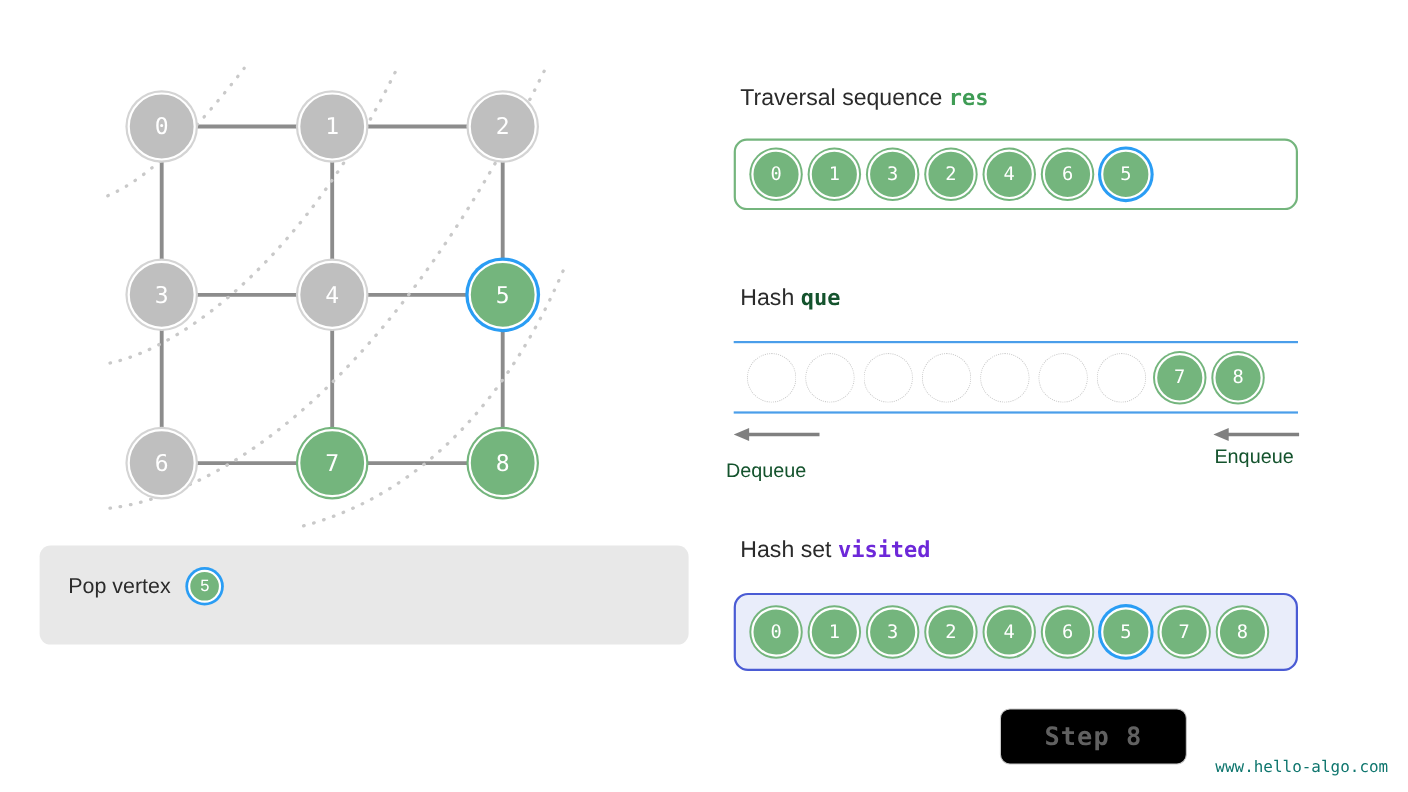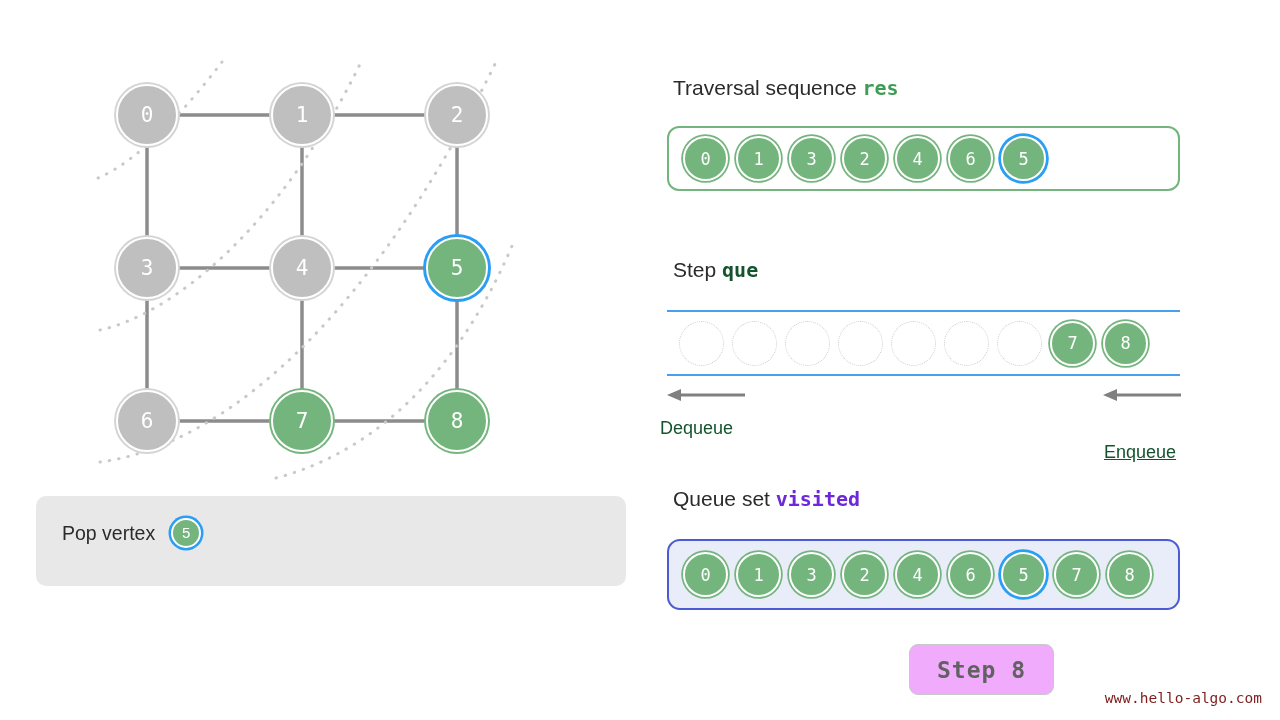--- a/index.html
+++ b/index.html
@@ -188,38 +188,38 @@
     position: absolute;
     left: 14px; top: 0;
     height: 100%;
     display: flex; align-items: center; gap: 8px;
   }
 
   
   #step-box {
     position: absolute;
     left: 909px; top: 644px;
-    width: 145px; height: 51px;
-    box-sizing: border-box;
-    background: #f0abfc;
+    width: 170px; height: 51px;
+    box-sizing: border-box;
+    background: #000000;
     border: 1.5px solid #c8c8c8;
     border-radius: 9px;
     display: flex; align-items: center; justify-content: center;
     font-family: "DejaVu Sans Mono", monospace;
     font-size: 23px;
     font-weight: bold;
     color: #616161;
     letter-spacing: 1px;
   }
   #watermark {
     position: absolute;
     right: 18px; bottom: 14px;
     font-family: "DejaVu Sans Mono", monospace;
     font-size: 14.5px;
-    color: #7f1d1d;
+    color: #0f766e;
     white-space: nowrap;
   }
 </style>
 </head>
 <body>
 
 <div id="stage">
 
   <div id="graph-panel">
     <svg id="graph-svg" width="640" height="490">
@@ -307,21 +307,21 @@
         <div class="cell filled">
           <span>6</span>
         </div>
         <div class="cell filled hi">
           <span>5</span>
         </div>
       </div>
   </div>
 
   <div class="panel-title" style="left:673px; top:258px;">
-    <span>Step</span>
+    <span>Hash</span>
     <span class="kw code-blue">que</span>
   </div>
   <div id="que-box">
     <div id="que-cells">
         <div class="cell empty"></div>
         <div class="cell empty"></div>
         <div class="cell empty"></div>
         <div class="cell empty"></div>
         <div class="cell empty"></div>
         <div class="cell empty"></div>
@@ -338,24 +338,24 @@
   <svg class="q-arrow" style="left:667px; top:385px;" width="80" height="20">
     <line x1="12" y1="10" x2="78" y2="10" stroke="#808080" stroke-width="3"></line>
     <polygon points="0,10 14,4 14,16" fill="#808080"></polygon>
   </svg>
   <div class="q-label" style="left:660px; top:418px;">Dequeue</div>
 
   <svg class="q-arrow" style="left:1103px; top:385px;" width="80" height="20">
     <line x1="12" y1="10" x2="78" y2="10" stroke="#808080" stroke-width="3"></line>
     <polygon points="0,10 14,4 14,16" fill="#808080"></polygon>
   </svg>
-  <div class="q-label" style="left:1104px; top:442px;text-decoration:underline;">Enqueue</div>
+  <div class="q-label" style="left:1104px; top:405px;">Enqueue</div>
 
   <div class="panel-title" style="left:673px; top:487px;">
-    <span>Queue set</span>
+    <span>Hash set</span>
     <span class="kw code-indigo">visited</span>
   </div>
   <div id="set-box">
     <div id="set-cells">
         <div class="cell filled">
           <span>0</span>
         </div>
         <div class="cell filled">
           <span>1</span>
         </div>

